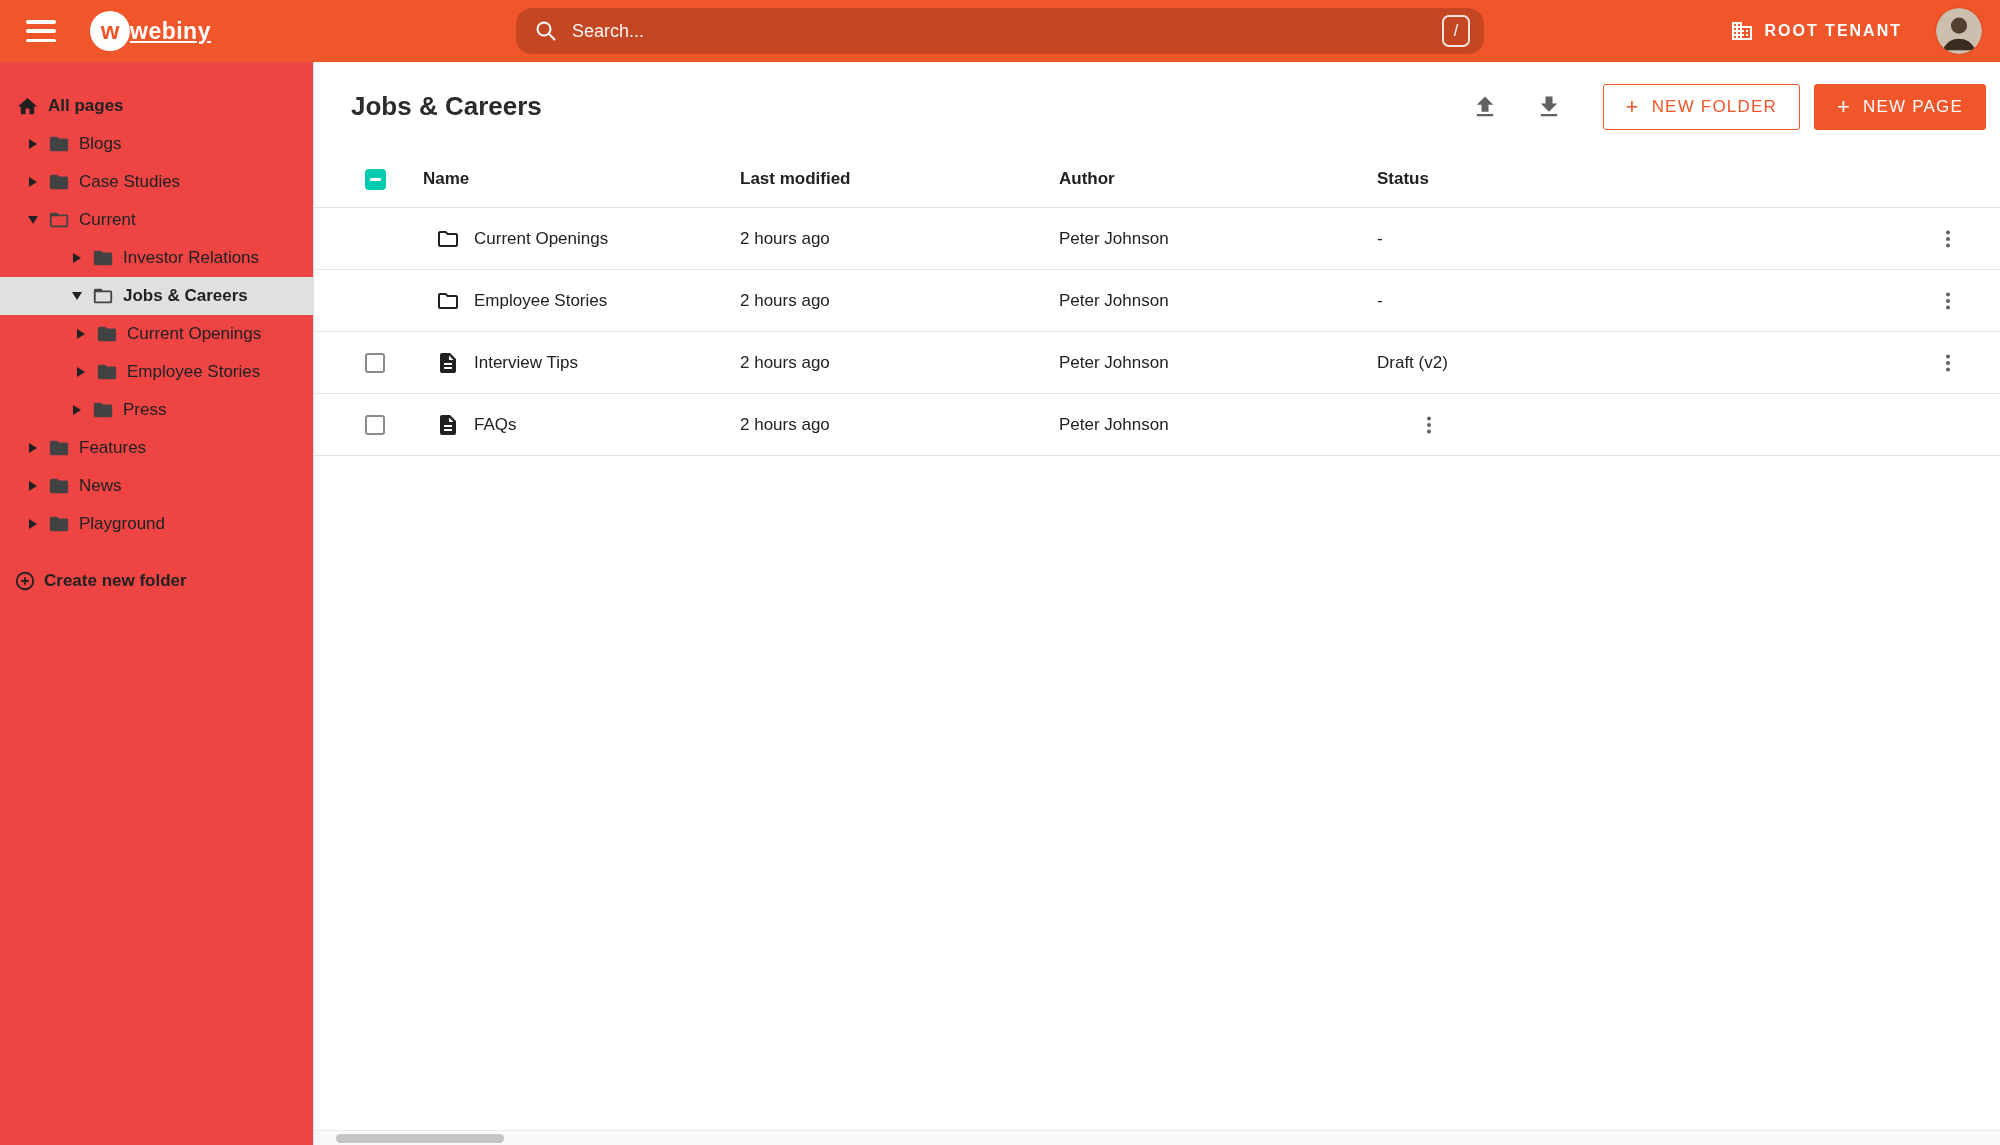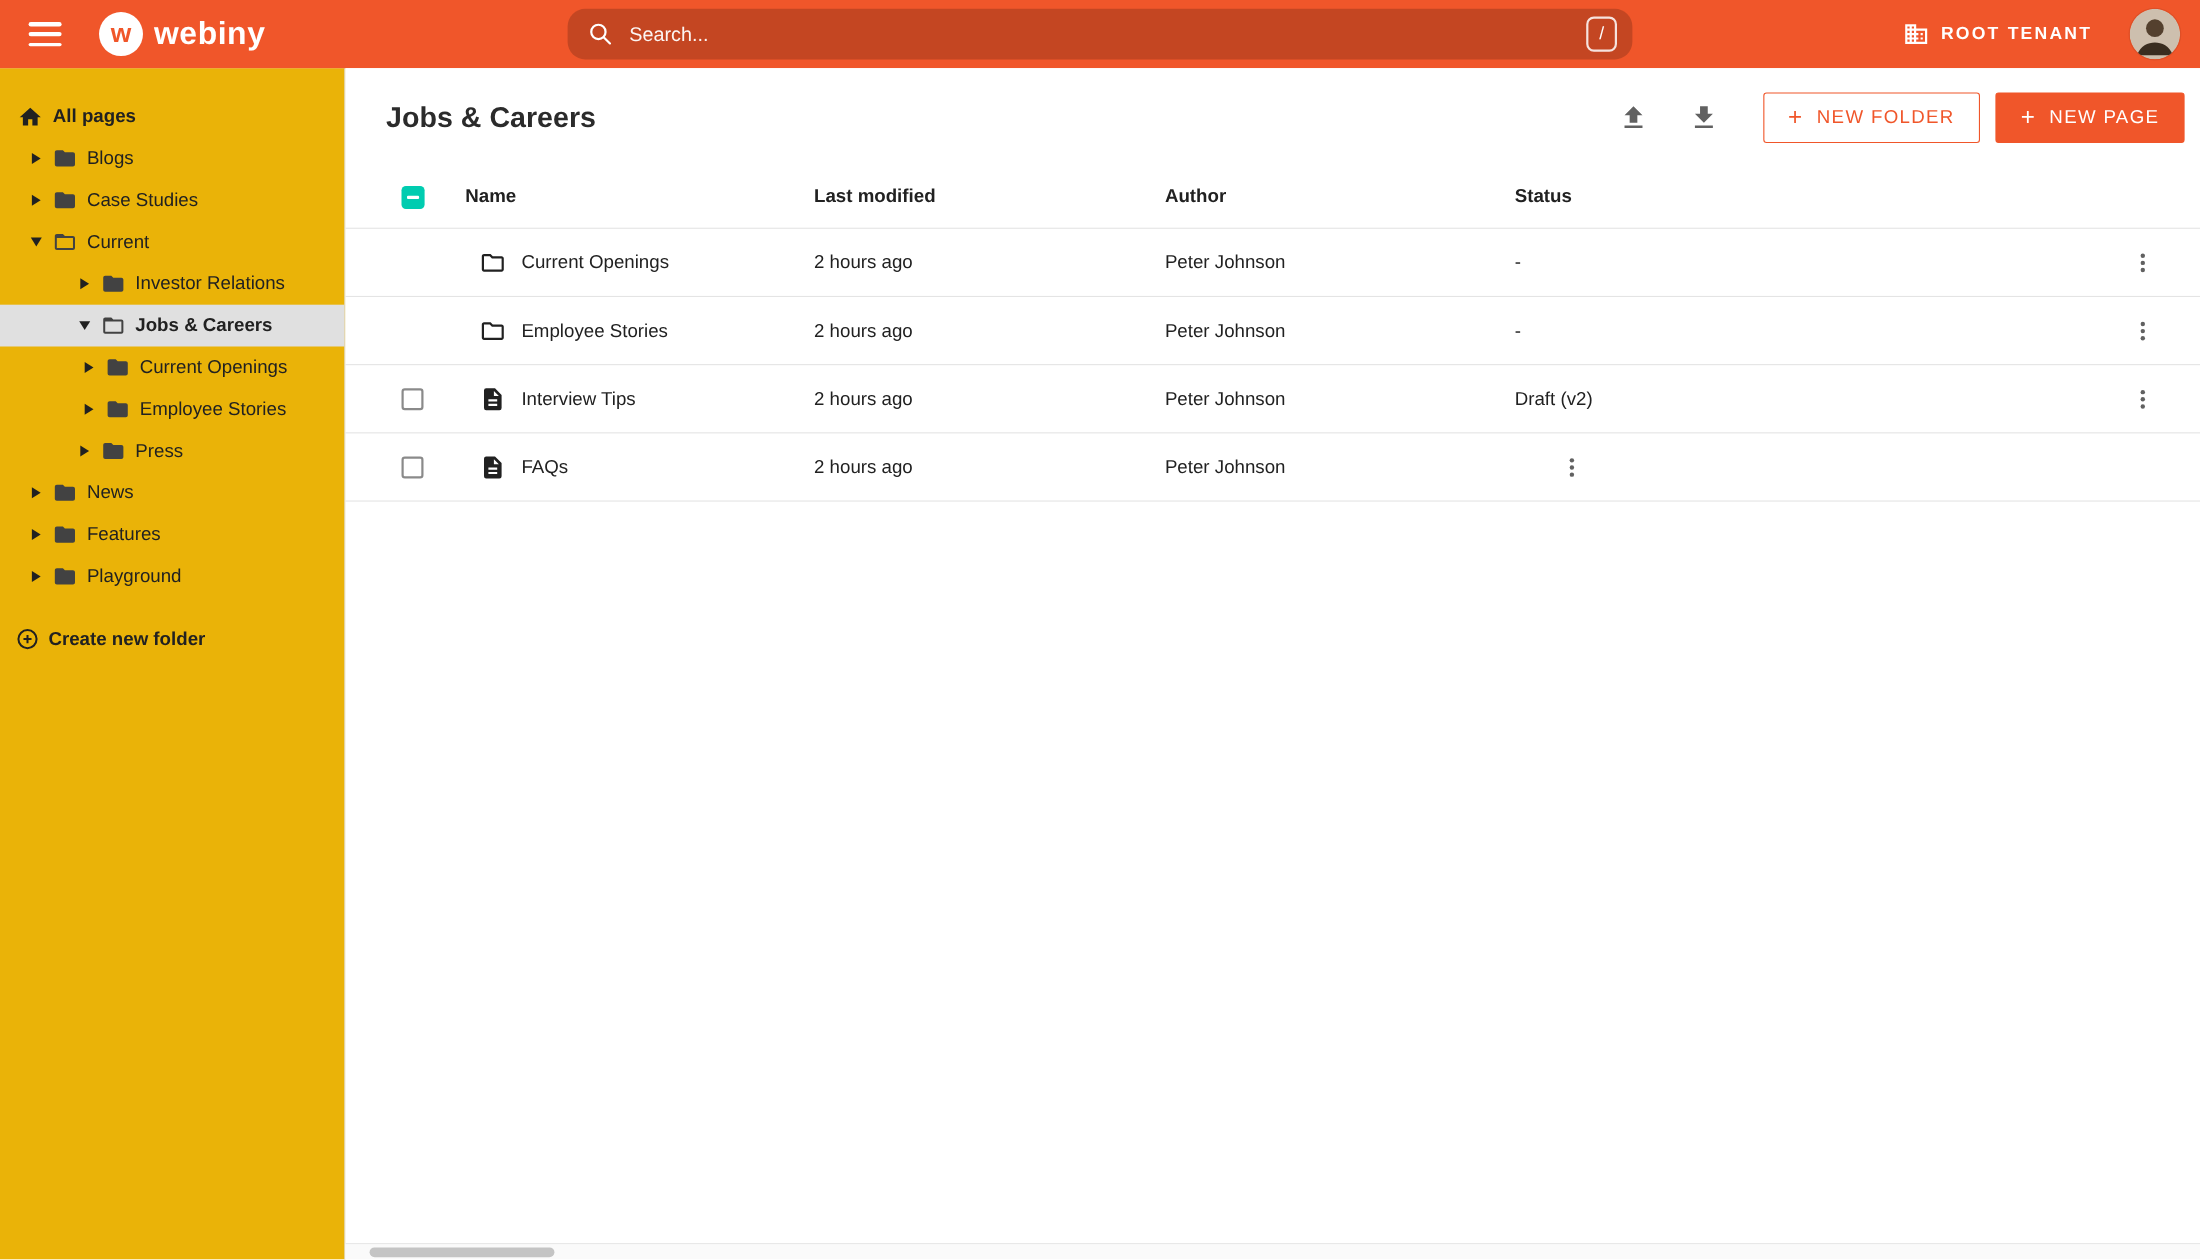--- a/index.html
+++ b/index.html
@@ -6,37 +6,37 @@
   html,body { width:2000px; height:1145px; overflow:hidden; background:#fff;
     font-family:"Liberation Sans","DejaVu Sans",sans-serif; color:#212121; }
 
   
   .topbar { position:relative; height:62px; background:#f0562a; display:flex; align-items:center; padding:0 18px 0 26px; }
   .hamburger { width:30px; height:22px; display:flex; flex-direction:column; justify-content:space-between; cursor:pointer; }
   .hamburger span { display:block; height:3.5px; background:#fff; border-radius:2px; }
   .logo { display:flex; align-items:center; margin-left:34px; cursor:pointer; }
   .logo-circle { width:40px; height:40px; border-radius:50%; background:#fff; color:#f0562a;
     display:flex; align-items:center; justify-content:center; font-weight:bold; font-size:24px; }
-  .logo-text { color:#fff; font-size:29px; font-weight:bold; margin-left:10px; letter-spacing:0.5px; }
+  .logo-text { color:#fff; font-size:23px; font-weight:bold; letter-spacing:0.5px;text-decoration:underline; }
   .searchbar { position:absolute; left:50%; transform:translateX(-50%); top:8px; width:968px; height:46px;
     background:rgba(0,0,0,0.18); border-radius:16px; display:flex; align-items:center; padding:0 14px 0 18px; }
   .searchbar .ic { color:#fff; }
   .search-input { flex:1; background:transparent; border:none; outline:none; color:#fff; font-size:18px; margin-left:14px;
     font-family:"Liberation Sans","DejaVu Sans",sans-serif; }
   .search-input::placeholder { color:rgba(255,255,255,0.95); }
   .shortcut { width:28px; height:32px; border:2px solid rgba(255,255,255,0.85); border-radius:7px; color:#fff;
     display:flex; align-items:center; justify-content:center; font-size:16px; }
   .topbar-right { margin-left:auto; display:flex; align-items:center; gap:34px; }
   .tenant { display:flex; align-items:center; gap:10px; color:#fff; font-size:16px; font-weight:bold;
     letter-spacing:2px; cursor:pointer; }
   .avatar { width:46px; height:46px; border-radius:50%; overflow:hidden; cursor:pointer; box-shadow:0 0 0 1px rgba(0,0,0,0.08); }
 
   
   .app { display:flex; height:1083px; }
-  .sidebar { width:314px; border-right:1px solid #e0e0e0; padding-top:25px; background:#eab308; flex-shrink:0; }
+  .sidebar { width:314px; border-right:1px solid #e0e0e0; padding-top:25px; background:#ef4444; flex-shrink:0; }
   .content { flex:1; position:relative; background:#fff; }
 
   
   .tree-item { height:38px; display:flex; align-items:center; font-size:17px; cursor:pointer; }
   .tree-item.selected { background:#e0e0e0; font-weight:bold; }
   .tree-item .tri-box { width:18px; display:flex; justify-content:center; flex-shrink:0; }
   .tri { width:0; height:0; display:inline-block; }
   .tri.right { border-left:8px solid #212121; border-top:5px solid transparent; border-bottom:5px solid transparent; }
   .tri.down { border-top:8px solid #212121; border-left:5px solid transparent; border-right:5px solid transparent; }
   .depth0 { padding-left:24px; }
@@ -268,32 +268,32 @@
     </div>
     <div class="tree-item depth0">
       <span class="tri-box">
           <span class="tri right"></span>
         </span>
       <span class="tree-icon">
           <svg class="ic" width="22" height="22">
             <use href="#i-folder"></use>
           </svg>
         </span>
+      <span class="tree-label">Features</span>
+    </div>
+    <div class="tree-item depth0">
+      <span class="tri-box">
+          <span class="tri right"></span>
+        </span>
+      <span class="tree-icon">
+          <svg class="ic" width="22" height="22">
+            <use href="#i-folder"></use>
+          </svg>
+        </span>
       <span class="tree-label">News</span>
-    </div>
-    <div class="tree-item depth0">
-      <span class="tri-box">
-          <span class="tri right"></span>
-        </span>
-      <span class="tree-icon">
-          <svg class="ic" width="22" height="22">
-            <use href="#i-folder"></use>
-          </svg>
-        </span>
-      <span class="tree-label">Features</span>
     </div>
     <div class="tree-item depth0">
       <span class="tri-box">
           <span class="tri right"></span>
         </span>
       <span class="tree-icon">
           <svg class="ic" width="22" height="22">
             <use href="#i-folder"></use>
           </svg>
         </span>

